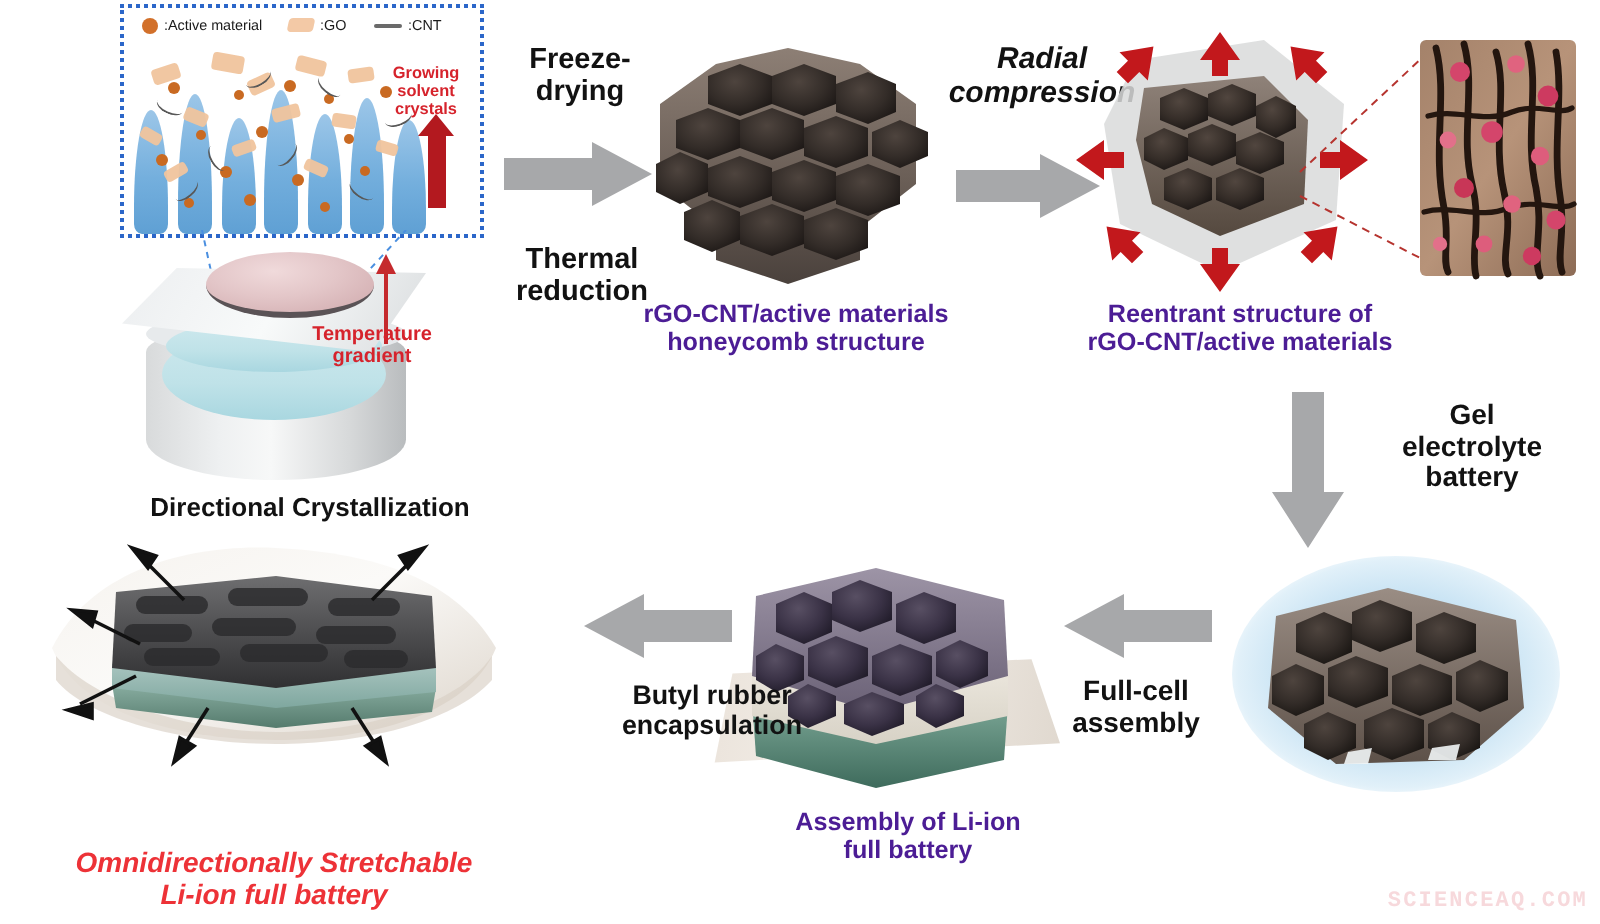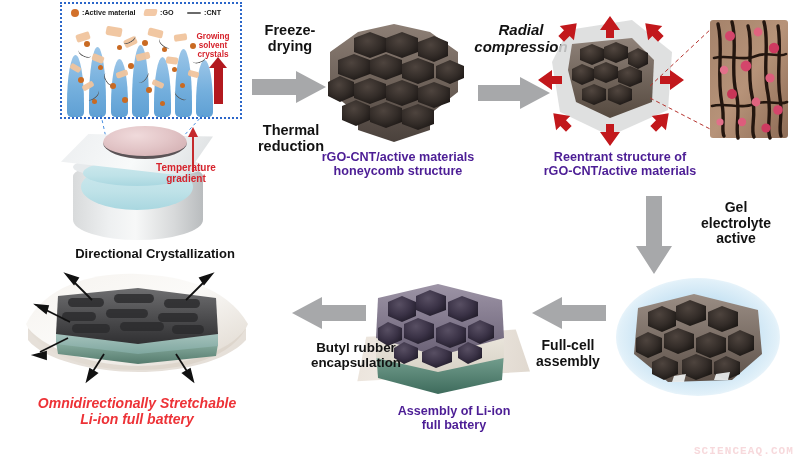--- a/index.html
+++ b/index.html
@@ -6,31 +6,31 @@
   body{width:800px;height:462px;position:relative;overflow:hidden;
        font-family:"Liberation Sans",sans-serif;}
   .stage{position:absolute;left:0;top:0;width:800px;height:462px;background:#ffffff;}
   .abs{position:absolute;}
 
   
   .lbl{position:absolute;text-align:center;line-height:1.12;font-weight:bold;white-space:pre-line;}
   .lbl.black{color:#121212;}
   .lbl.blue{color:#4c1d95;}
   .lbl.red{color:#d6232c;}
-  .lbl.redi{color:#ed3237;font-style:italic;}
+  .lbl.redi{color:#ed3237;font-style:italic;margin-top:28px;}
 
   
   .inset{position:absolute;left:60px;top:2px;width:182px;height:117px;
          background:#ffffff;border:2px dotted #2b66c9;box-sizing:border-box;}
   .legendbar{position:absolute;left:0;top:0;width:100%;height:17px;}
   .leg-dot{position:absolute;width:8px;height:8px;border-radius:50%;background:#d2702a;top:5px;}
   .leg-flake{position:absolute;width:13px;height:7px;background:#f3c9a6;border-radius:2px;top:5px;
              transform:skewX(-12deg);}
   .leg-line{position:absolute;width:14px;height:2px;background:#6a6a6a;top:8px;border-radius:1px;}
-  .leg-txt{position:absolute;font-size:7.2px;font-weight:bold;color:#1a1a1a;top:4px;
+  .leg-txt{position:absolute;font-size:7.2px;font-weight:normal;color:#1a1a1a;top:4px;
            font-family:"Liberation Sans",sans-serif;}
 
   .spike{position:absolute;bottom:0;width:17px;background:linear-gradient(180deg,#9cc6e8 0%,#74afdd 55%,#5fa0d4 100%);
          border-radius:50% 50% 4px 4px / 78% 78% 5px 5px;}
   .redarrow{position:absolute;width:9px;background:#b3191f;}
   .redarrow:after{content:"";position:absolute;left:-5px;top:-9px;width:0;height:0;
       border-left:9.5px solid transparent;border-right:9.5px solid transparent;border-bottom:11px solid #b3191f;}
 
   .gflake{position:absolute;background:#f0c49d;border-radius:2px;opacity:.95;}
   .gdot{position:absolute;border-radius:50%;background:#c96a22;}
@@ -296,21 +296,21 @@
         <circle cx="12" cy="104" r="3.6" fill="#e2708a"></circle>
       </g>
     </svg>
   </div>
 
   <svg class="abs" style="left:636px;top:196px;width:40px;height:80px;">
     <polygon points="10,0 26,0 26,50 36,50 18,78 0,50 10,50" fill="#a7a8aa"></polygon>
   </svg>
   <div class="lbl black" style="left:690px;top:200px;width:92px;font-size:14px;">Gel
 electrolyte
-active</div>
+battery</div>
 
   <div class="abs" style="left:614px;top:272px;width:168px;height:128px;">
     <div class="gelglow" style="left:2px;top:6px;width:164px;height:118px;"></div>
     <svg class="abs" style="left:10px;top:12px;" width="148" height="108" viewBox="0 0 148 108">
       <defs>
         <radialGradient id="geCell" cx="40%" cy="32%" r="72%">
           <stop offset="0%" stop-color="#4e443e"></stop>
             <stop offset="60%" stop-color="#332c28"></stop>
           <stop offset="100%" stop-color="#1b1714"></stop>
         </radialGradient>

